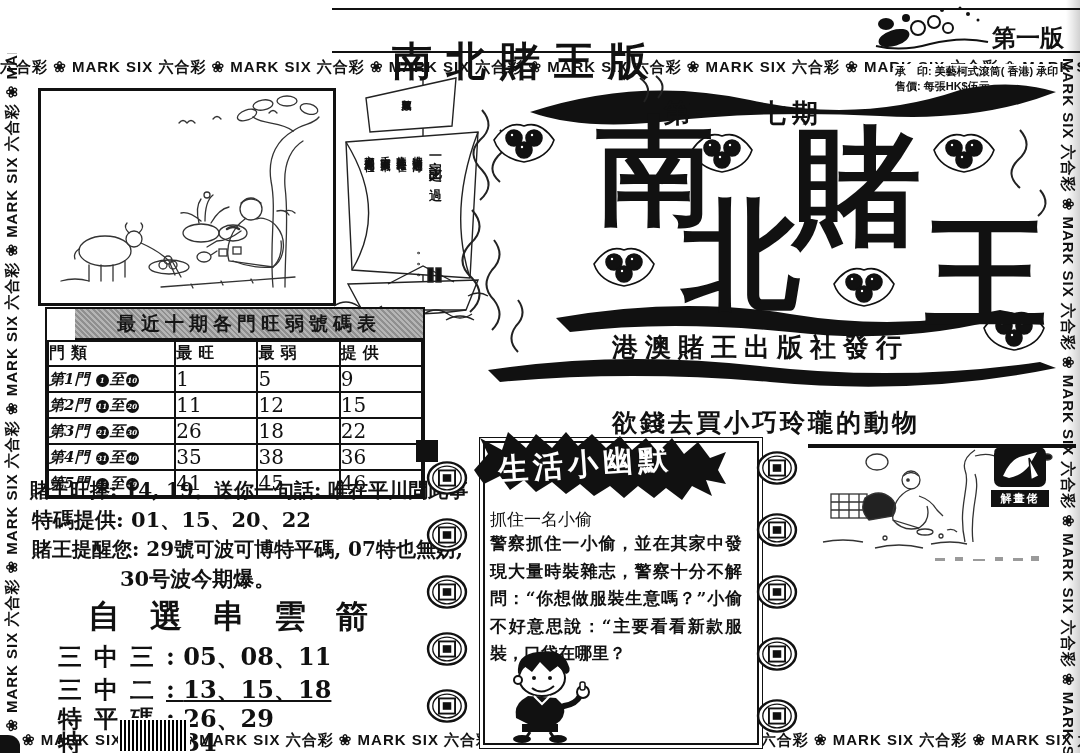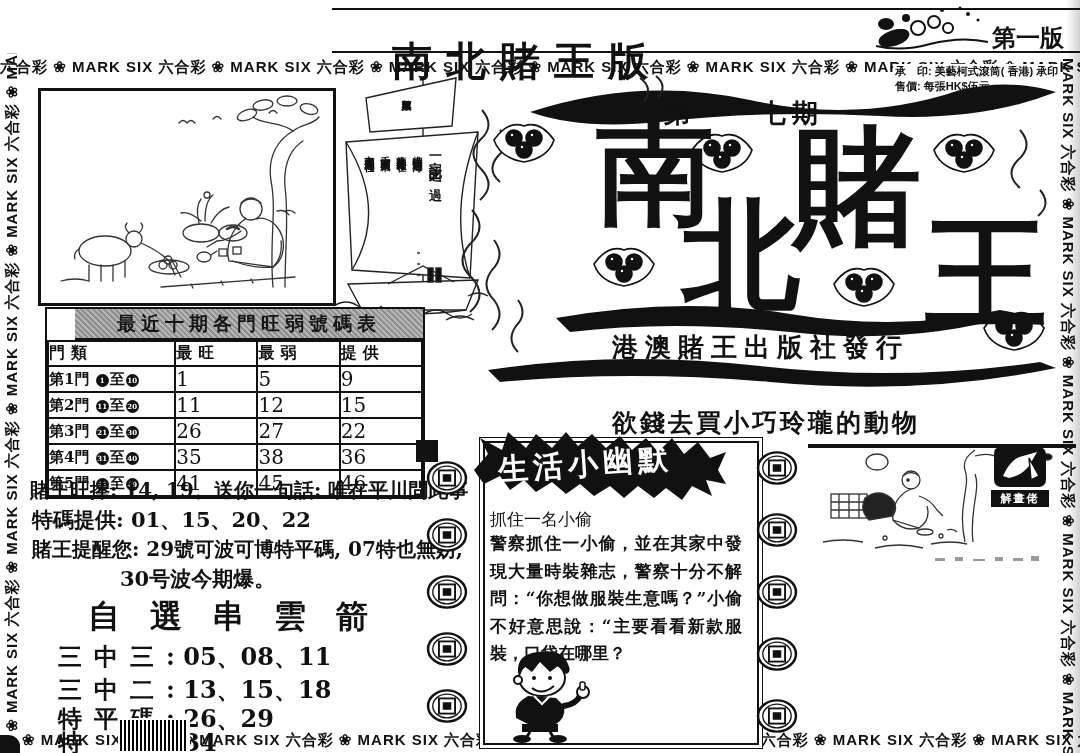--- a/index.html
+++ b/index.html
@@ -28,34 +28,34 @@
   .pic-frame{left:38px;top:88px;width:292px;height:212px;border:3px solid #111;background:#fff;}
   
   .hc-table{left:45px;top:307px;width:376px;border:2px solid #111;background:#fff;}
   .hc-title{height:29px;line-height:29px;text-align:center;font-size:19px;font-weight:bold;letter-spacing:5px;
             color:#151515;border-bottom:2px solid #111;
             background:repeating-linear-gradient(45deg,#8f8f8f 0 2px,#b5b5b5 2px 4px);margin-left:28px;}
   .hc-table table{border-collapse:collapse;width:100%;}
   .hc-table th,.hc-table td{border:2px solid #111;text-align:left;padding:0;}
   .hc-table th{font-size:16px;letter-spacing:6px;height:23px;}
   .hc-table td{font-size:20px;font-family:"DejaVu Serif",serif;height:22px;}
-  td.gate{font-size:15px;font-weight:bold;letter-spacing:0;white-space:nowrap;}
+  td.gate{font-size:15px;font-weight:bold;letter-spacing:0;white-space:nowrap;font-style:italic;}
   .ball{display:inline-flex;align-items:center;justify-content:center;width:13px;height:13px;border-radius:50%;
         background:#111;color:#fff;font-size:7px;font-weight:bold;vertical-align:1px;margin:0 1px;}
   
   .tipline{font-weight:bold;white-space:nowrap;}
   .t1{left:30px;top:477px;font-size:20px;}
   .t2{left:32px;top:506px;font-size:21px;}
   .t3{left:32px;top:536px;font-size:20px;}
   .t4{left:120px;top:565px;font-size:21px;}
   .sel-title{left:88px;top:595px;font-size:32px;font-weight:bold;letter-spacing:30px;white-space:nowrap;}
   .selrow{font-size:24px;font-weight:bold;white-space:nowrap;}
   .selrow .lab{display:inline-block;letter-spacing:12px;}
   .s0{left:58px;top:641px;}
-  .s1{left:58px;top:674px;}
+  .s1{left:58px;top:674px;text-decoration:underline;}
   .s2{left:58px;top:703px;}
   .s3{left:58px;top:727px;}
   
   .humor{left:479px;top:437px;width:282px;height:310px;border:1px solid #111;background:#fff;}
   .humor-inner{position:absolute;inset:3px;border:2px solid #111;}
   .burst{position:absolute;left:-6px;top:-8px;width:252px;height:72px;}
   .burst svg{position:absolute;left:0;top:0;}
   .burst-text{position:absolute;left:24px;top:14px;font-size:30px;font-weight:bold;color:#fff;
               letter-spacing:5px;transform:rotate(-4deg);font-family:"DejaVu Serif",serif;white-space:nowrap;}
   .humor-sub{position:absolute;left:10px;top:70px;font-size:17px;font-weight:normal;}
@@ -300,21 +300,21 @@
         <td class="gate"><span>第2門</span>
           <span class="ball">11</span><span>至</span><span class="ball">20</span></td>
         <td>11</td>
         <td>12</td>
         <td>15</td>
       </tr>
       <tr>
         <td class="gate"><span>第3門</span>
           <span class="ball">21</span><span>至</span><span class="ball">30</span></td>
         <td>26</td>
-        <td>27</td>
+        <td>18</td>
         <td>22</td>
       </tr>
       <tr>
         <td class="gate"><span>第4門</span>
           <span class="ball">31</span><span>至</span><span class="ball">40</span></td>
         <td>35</td>
         <td>38</td>
         <td>36</td>
       </tr>
       <tr>

